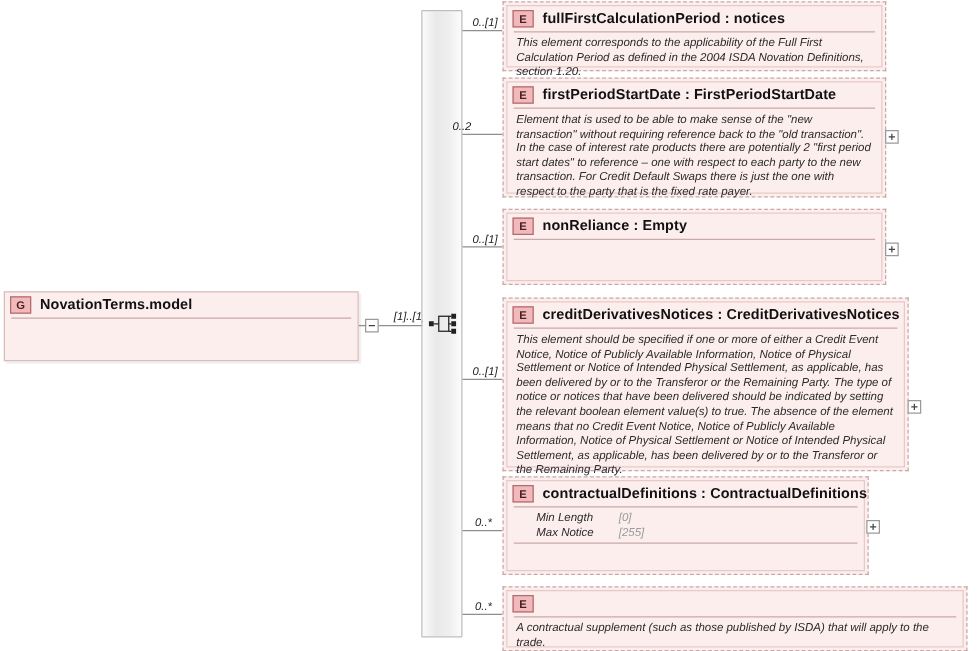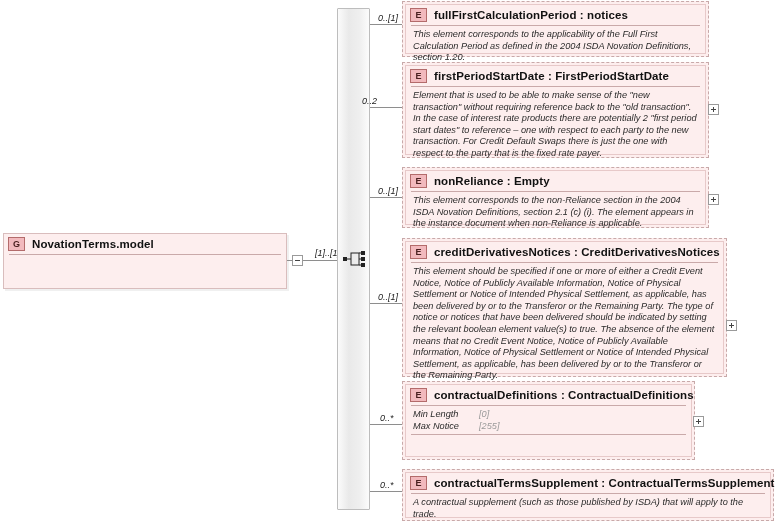--- a/index.html
+++ b/index.html
@@ -68,20 +68,21 @@
     color: #2b2b2b;
     line-height: 11.6px;
     padding: 3px 7px 4px 7px;
   }
   .facets {
     padding: 3px 7px 2px 7px;
     font-size: 9.2px;
     font-style: italic;
     color: #2b2b2b;
     line-height: 11.5px;
+    margin-left: 16px;
   }
   .facet-row { display: flex; }
   .facet-name { width: 66px; flex: 0 0 auto; }
   .facet-val { color: #9a9a9a; font-style: italic; }
 
   
   .groupbox {
     position: absolute;
     background: #fdeeee;
     border: 1px solid #d9bdbd;
@@ -207,21 +208,20 @@
   </div>
   <div class="toggle plus" style="left:708px; top:104px;"></div>
 
   <div class="node" style="left:402px; top:167px; width:307px; height:61px;">
     <div class="node-inner">
       <div class="node-head">
         <span class="badge">E</span>
         <span class="node-title">nonReliance : Empty</span>
       </div>
       <div class="divider"></div>
-      <div class="node-doc">This element corresponds to the non-Reliance section in the 2004 ISDA Novation Definitions, section 2.1 (c) (i). The element appears in the instance document when non-Reliance is applicable.</div>
     </div>
   </div>
   <div class="toggle plus" style="left:708px; top:194px;"></div>
 
   <div class="node" style="left:402px; top:238px; width:325px; height:139px;">
     <div class="node-inner">
       <div class="node-head">
         <span class="badge">E</span>
         <span class="node-title">creditDerivativesNotices : CreditDerivativesNotices</span>
       </div>
@@ -250,20 +250,19 @@
       </div>
       <div class="divider"></div>
     </div>
   </div>
   <div class="toggle plus" style="left:693px; top:416px;"></div>
 
   <div class="node" style="left:402px; top:469px; width:372px; height:52px;">
     <div class="node-inner">
       <div class="node-head">
         <span class="badge">E</span>
-        <span class="node-title">contractualTermsSupplement : ContractualTermsSupplement</span>
       </div>
       <div class="divider"></div>
       <div class="node-doc">A contractual supplement (such as those published by ISDA) that will apply to the trade.</div>
     </div>
   </div>
 
 </div>
 
 </body></html>

